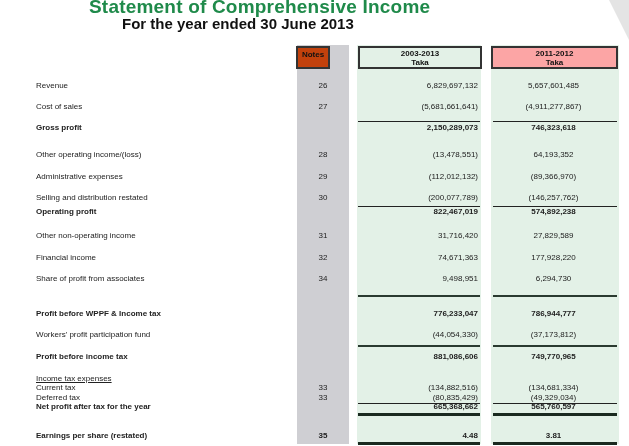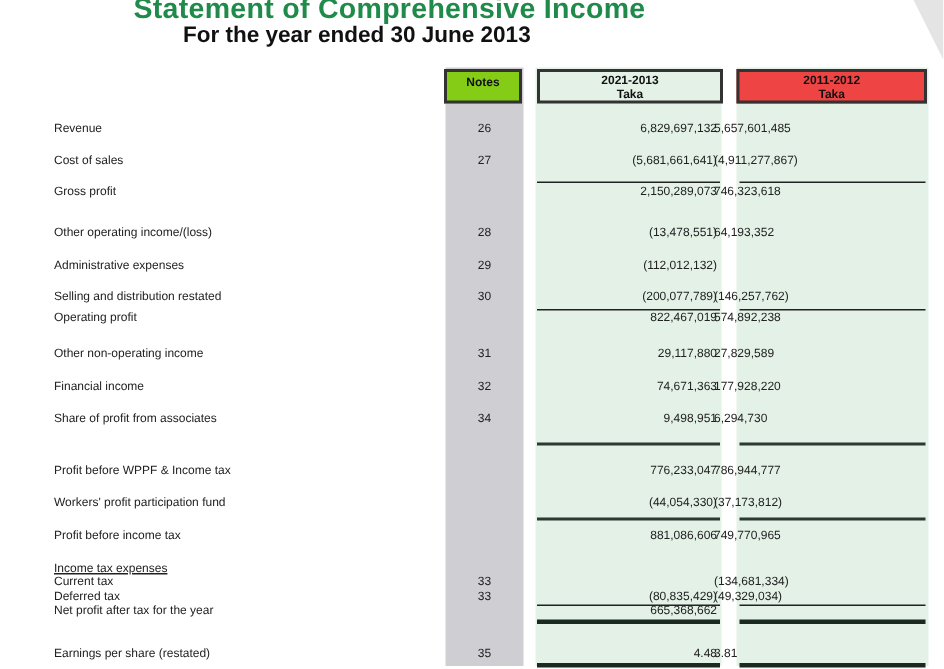--- a/index.html
+++ b/index.html
@@ -35,30 +35,30 @@
   .col-prev {
     position: absolute; left: 491px; top: 45px; width: 128px; height: 399px;
     background: #e3f1e7;
   }
   .hdr-box {
     position: absolute; top: 46px; height: 23px;
     border: 2px solid #333; box-sizing: border-box;
     font-size: 8px; font-weight: bold; text-align: center; line-height: 9px;
     padding-top: 1px; color: #111;
   }
-  .hdr-notes { left: 296px; width: 52px; background: #84cc16; padding-top: 2px; }
+  .hdr-notes { left: 296px; width: 34px; background: #c2410c; padding-top: 2px; }
   .hdr-cur2 { left: 358px; width: 124px; background: #e3f1e7; }
-  .hdr-prev { left: 491px; width: 127px; background: #ef4444; }
+  .hdr-prev { left: 491px; width: 127px; background: #fca5a5; }
 
   .row { position: absolute; left: 0; width: 583px; height: 12px; font-size: 8px; line-height: 12px; }
   .row .label { position: absolute; left: 36px; }
   .row .note { position: absolute; left: 297px; width: 52px; text-align: center; }
   .row .cur { position: absolute; left: 357px; width: 121px; text-align: right; }
-  .row .prev { position: absolute; left: 476px; width: 125px; text-align: left; }
-  .bold { font-weight: normal; }
+  .row .prev { position: absolute; left: 491px; width: 125px; text-align: center; }
+  .bold { font-weight: bold; }
   .ul { text-decoration: underline; }
 
   .rule { position: absolute; height: 0; border-top: 1px solid #222; }
   .rule.cur { left: 358px; width: 122px; }
   .rule.prev { left: 493px; width: 124px; }
   .rule.thick { border-top: 2px solid #2a3a30; }
   .rule.dbl { border-top: 3px solid #1a2a20; }
 </style>
 </head>
 <body>
@@ -69,21 +69,21 @@
 <div class="subtitle">For the year ended 30 June 2013</div>
 
 <div class="col-notes"></div>
 <div class="col-cur"></div>
 <div class="col-prev"></div>
 
 <div class="hdr-box hdr-notes">
   <span>Notes</span>
 </div>
 <div class="hdr-box hdr-cur2">
-  <div>2021-2013</div>
+  <div>2003-2013</div>
   <div>Taka</div>
 </div>
 <div class="hdr-box hdr-prev">
   <div>2011-2012</div>
   <div>Taka</div>
 </div>
 
 <div class="row" style="top:80px">
   <span class="label">Revenue</span>
   <span class="note">26</span>
@@ -108,40 +108,41 @@
 <div class="row" style="top:149px">
   <span class="label">Other operating income/(loss)</span>
   <span class="note">28</span>
   <span class="cur">(13,478,551)</span>
   <span class="prev">64,193,352</span>
 </div>
 <div class="row" style="top:171px">
   <span class="label">Administrative expenses</span>
   <span class="note">29</span>
   <span class="cur">(112,012,132)</span>
+  <span class="prev">(89,366,970)</span>
 </div>
 <div class="row" style="top:192px">
   <span class="label">Selling and distribution restated</span>
   <span class="note">30</span>
   <span class="cur">(200,077,789)</span>
   <span class="prev">(146,257,762)</span>
 </div>
 <div class="rule cur" style="top:206px"></div>
 <div class="rule prev" style="top:206px"></div>
 <div class="row bold" style="top:206px">
   <span class="label">Operating profit</span>
   <span class="note"></span>
   <span class="cur">822,467,019</span>
   <span class="prev">574,892,238</span>
 </div>
 
 <div class="row" style="top:230px">
   <span class="label">Other non-operating income</span>
   <span class="note">31</span>
-  <span class="cur">29,117,880</span>
+  <span class="cur">31,716,420</span>
   <span class="prev">27,829,589</span>
 </div>
 <div class="row" style="top:252px">
   <span class="label">Financial income</span>
   <span class="note">32</span>
   <span class="cur">74,671,363</span>
   <span class="prev">177,928,220</span>
 </div>
 <div class="row" style="top:273px">
   <span class="label">Share of profit from associates</span>
@@ -172,34 +173,36 @@
   <span class="cur">881,086,606</span>
   <span class="prev">749,770,965</span>
 </div>
 
 <div class="row" style="top:374px; height:10px; line-height:10px;">
   <span class="label ul">Income tax expenses</span>
 </div>
 <div class="row" style="top:383px; height:10px; line-height:10px;">
   <span class="label">Current tax</span>
   <span class="note">33</span>
+  <span class="cur">(134,882,516)</span>
   <span class="prev">(134,681,334)</span>
 </div>
 <div class="row" style="top:393px; height:10px; line-height:10px;">
   <span class="label">Deferred tax</span>
   <span class="note">33</span>
   <span class="cur">(80,835,429)</span>
   <span class="prev">(49,329,034)</span>
 </div>
 <div class="rule cur" style="top:403px"></div>
 <div class="rule prev" style="top:403px"></div>
 <div class="row bold" style="top:402px; height:10px; line-height:10px;">
   <span class="label">Net profit after tax for the year</span>
   <span class="note"></span>
   <span class="cur">665,368,662</span>
+  <span class="prev">565,760,597</span>
 </div>
 <div class="rule cur dbl" style="top:413px"></div>
 <div class="rule prev dbl" style="top:413px"></div>
 
 <div class="row bold" style="top:430px">
   <span class="label">Earnings per share (restated)</span>
   <span class="note">35</span>
   <span class="cur">4.48</span>
   <span class="prev">3.81</span>
 </div>

